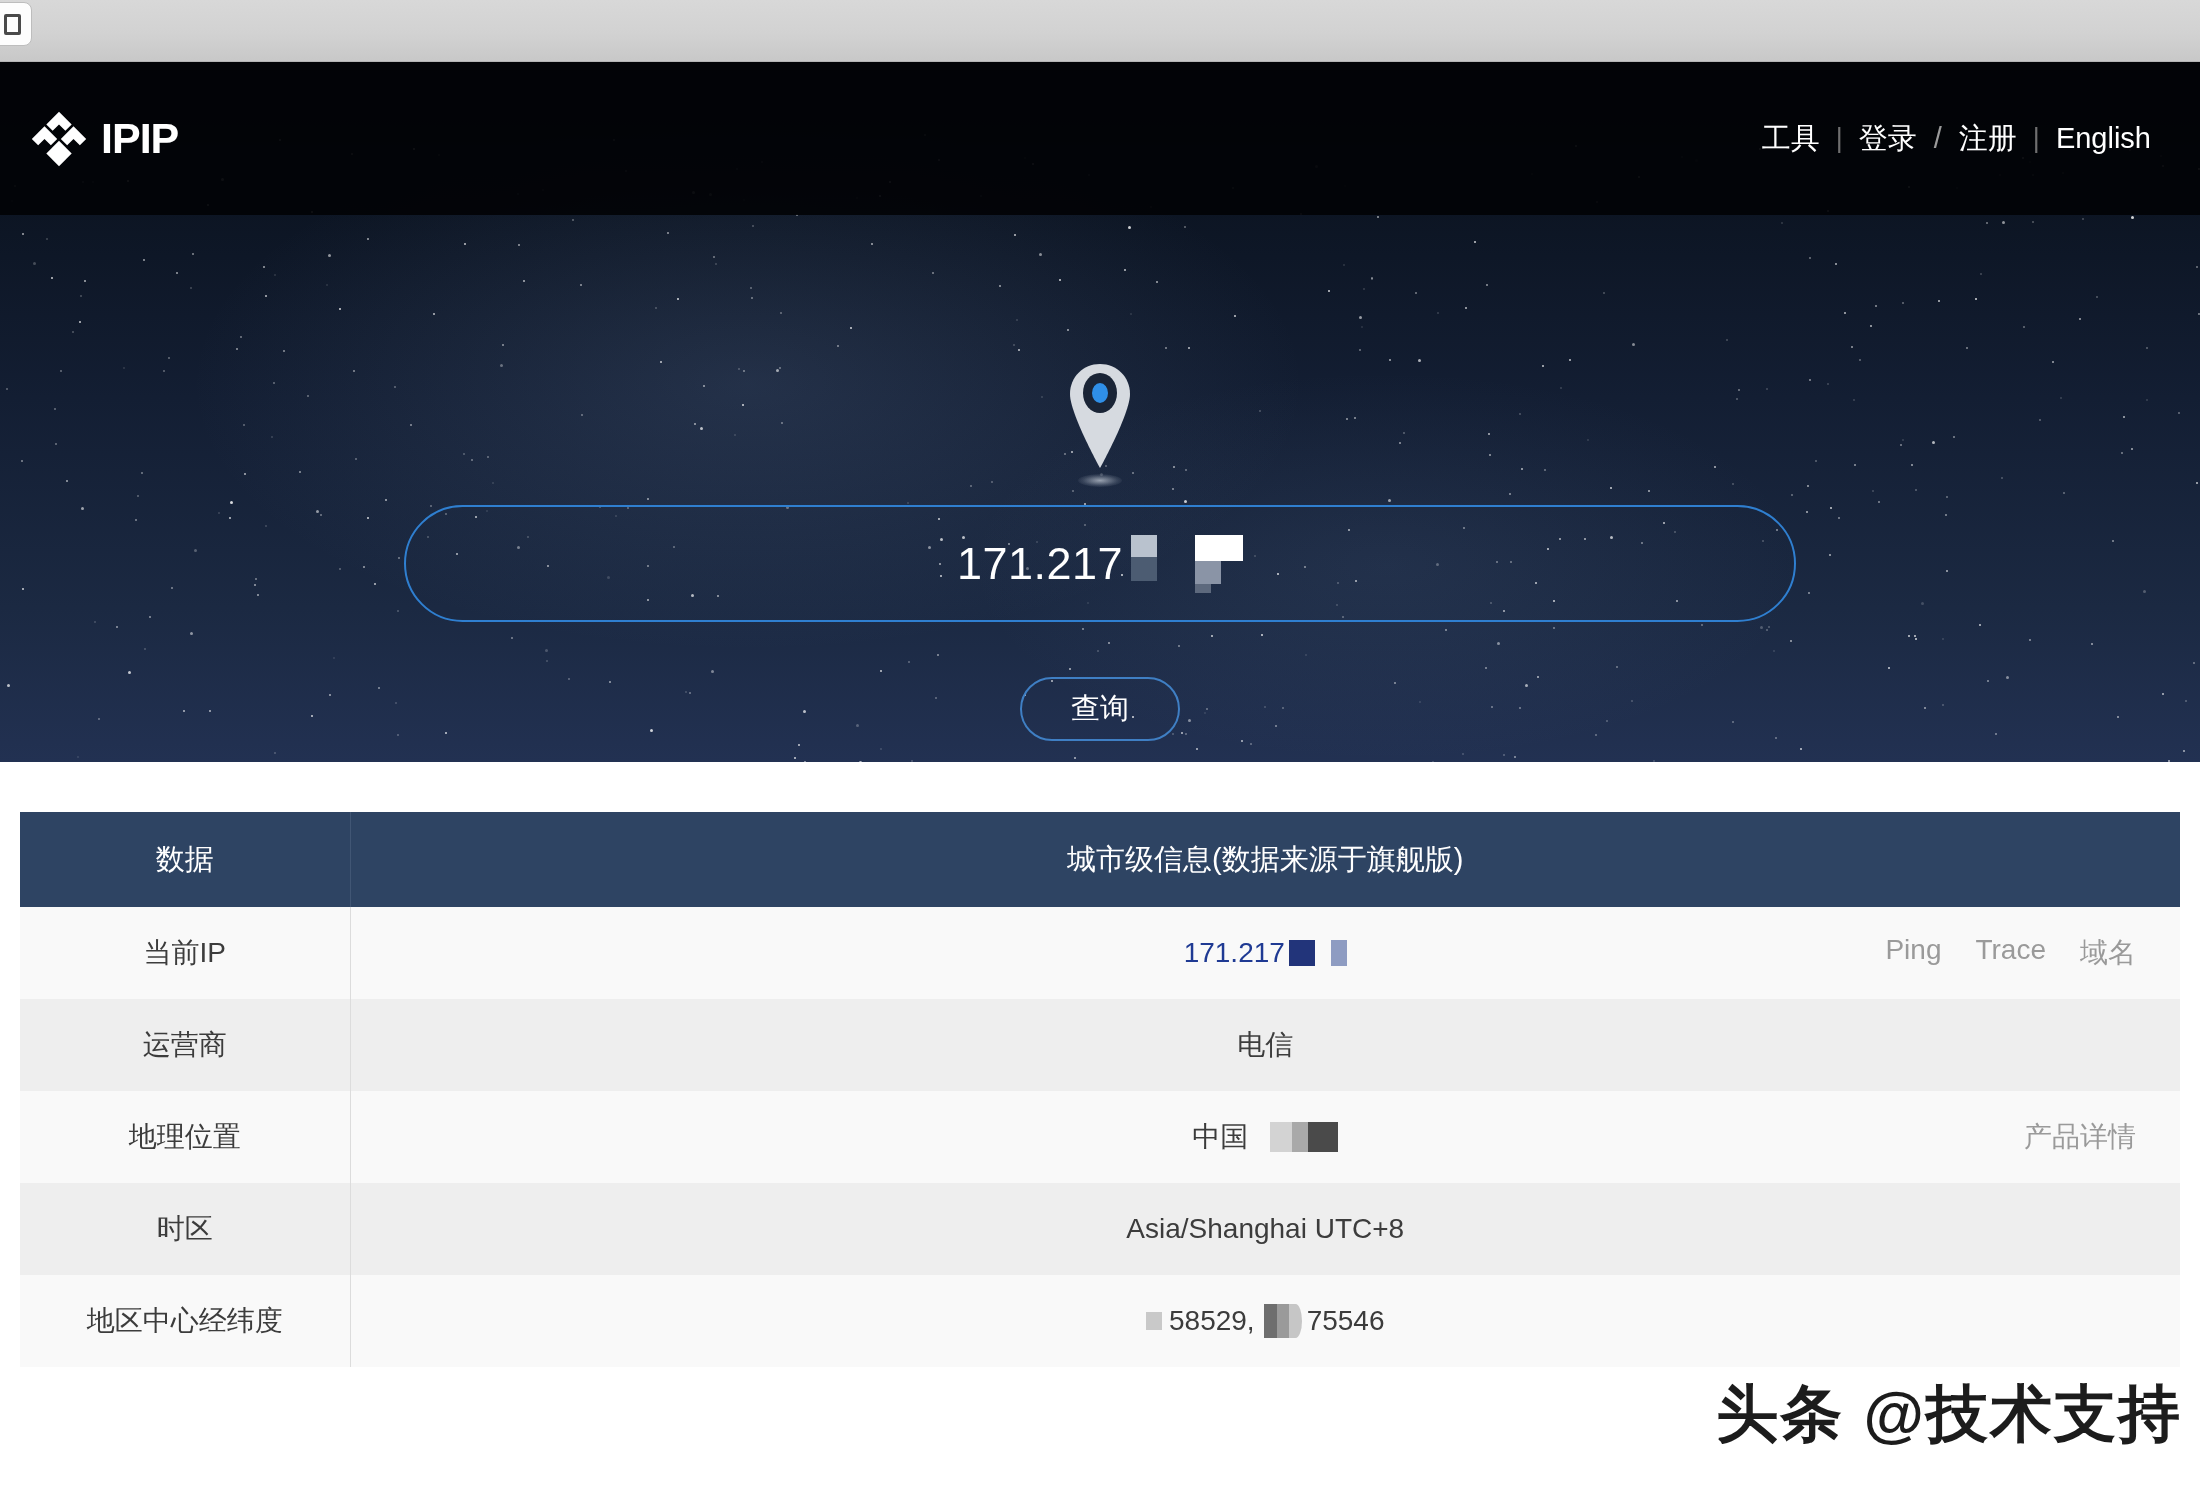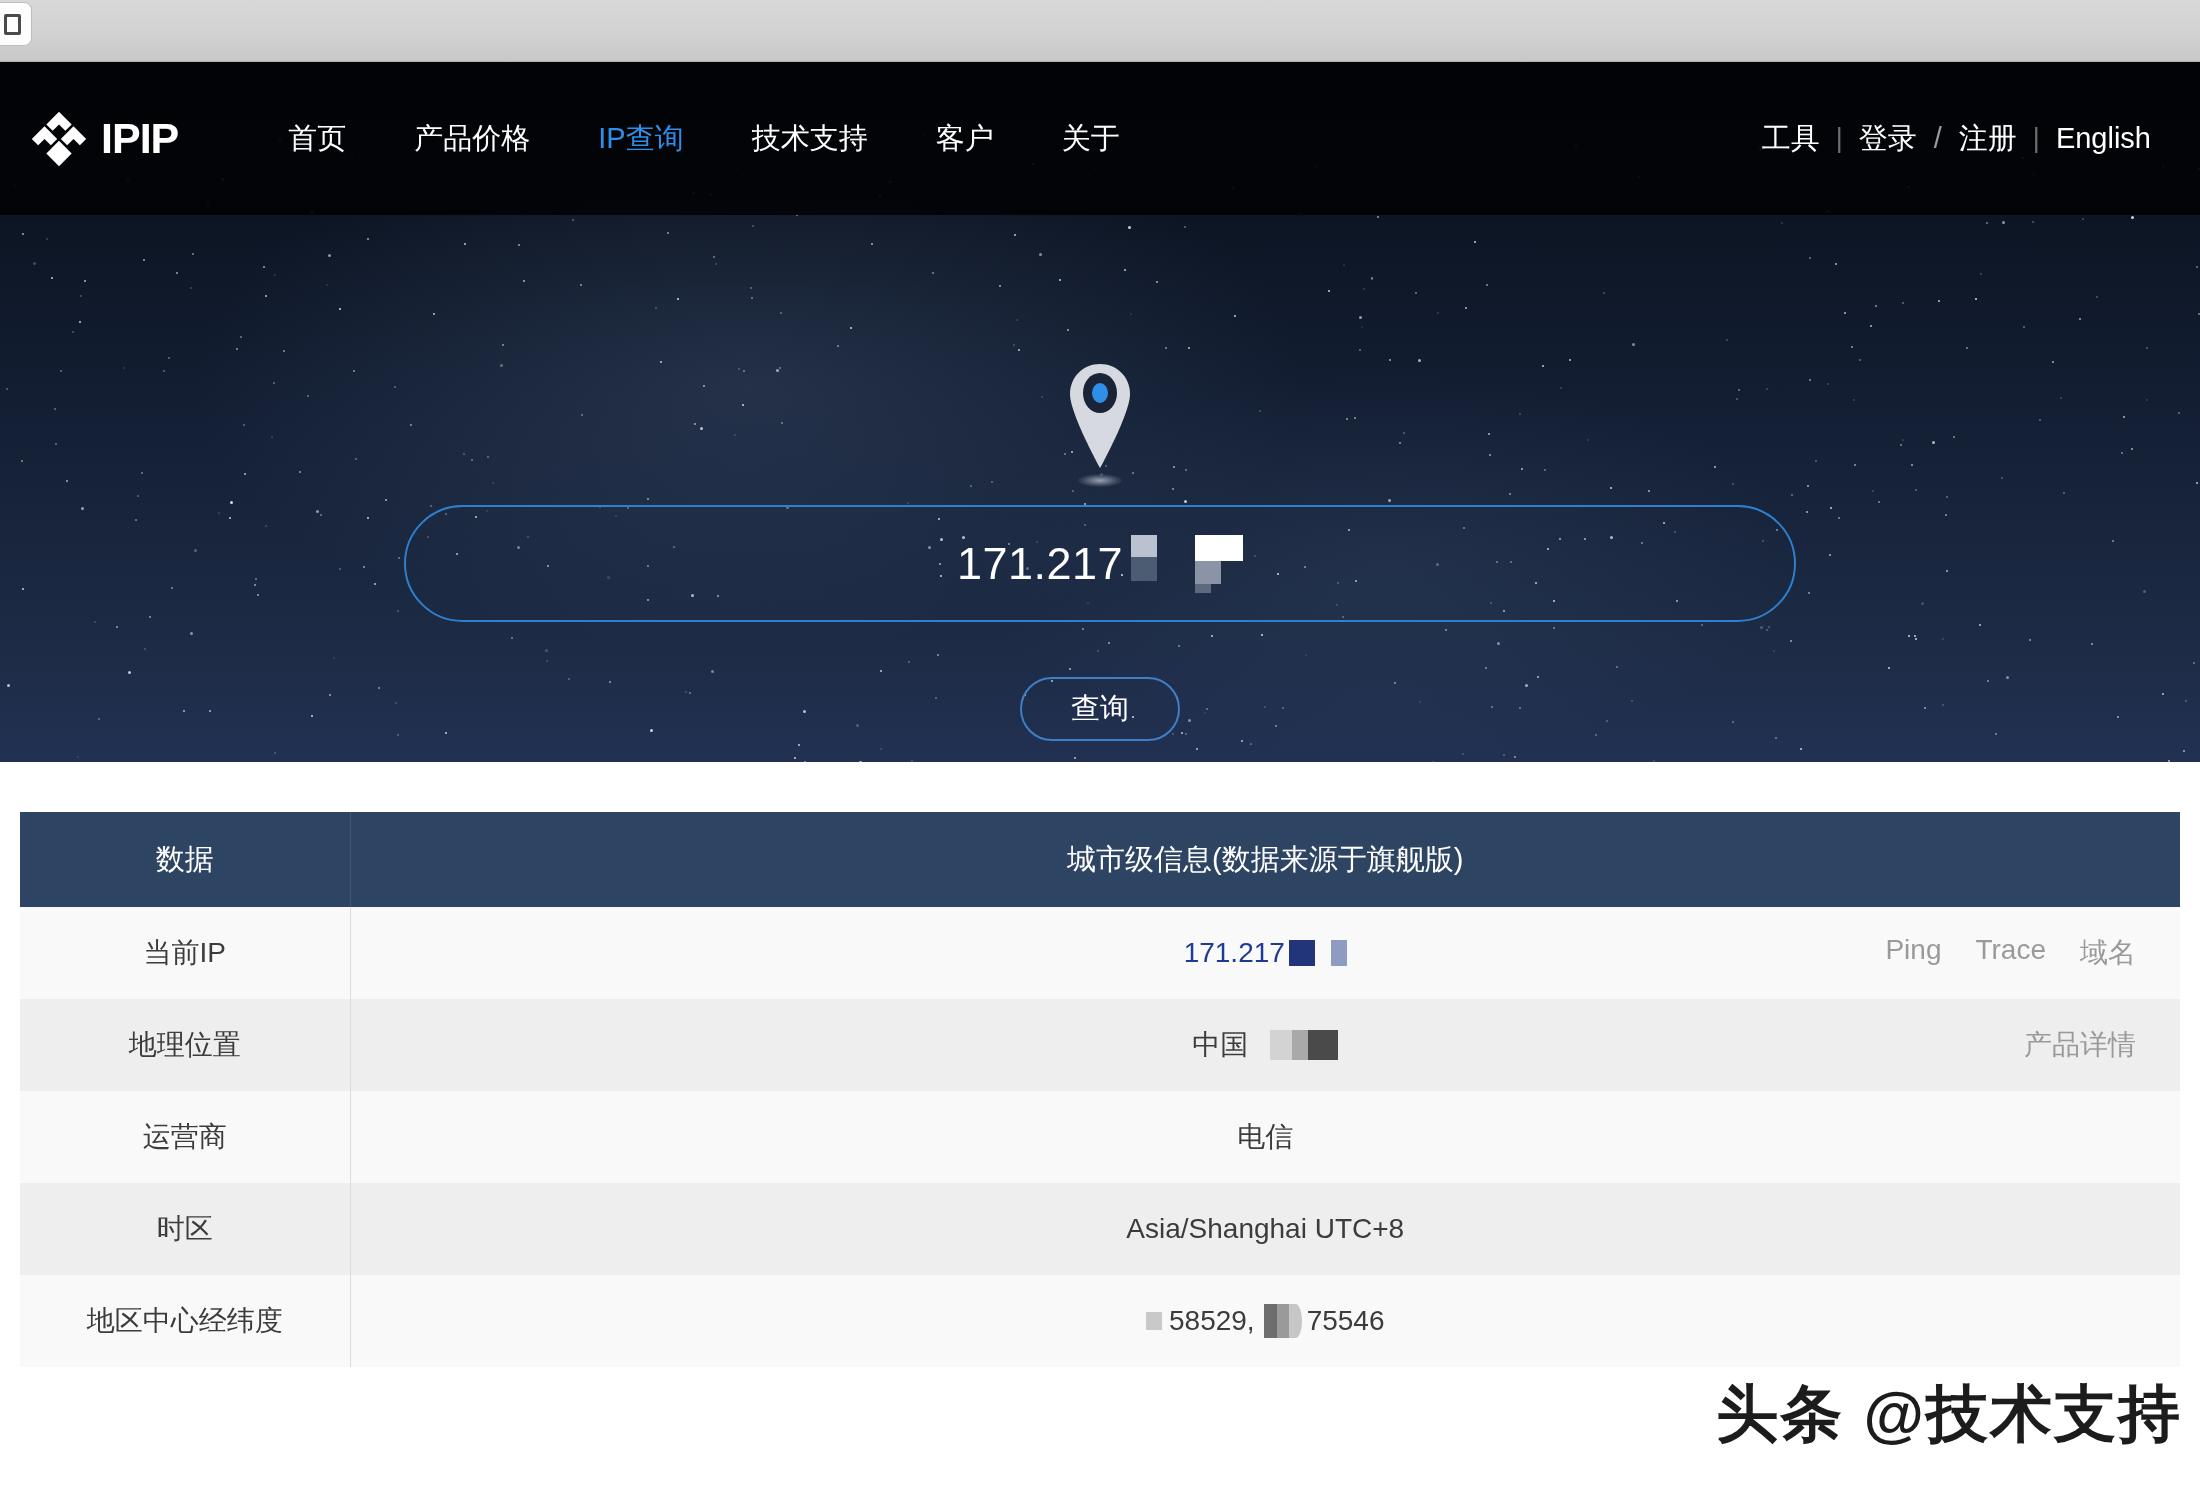--- a/index.html
+++ b/index.html
@@ -856,28 +856,20 @@
     <div class="logo-wrap">
       <svg class="logo-mark" viewBox="0 0 64 64">
         <path d="M32 2 L46 16 L39 23 L32 16 L25 23 L18 16 Z" fill="#ffffff"></path>
         <path d="M16 18 L30 32 L23 39 L16 32 L9 39 L2 32 Z" fill="#ffffff"></path>
         <path d="M48 18 L62 32 L55 39 L48 32 L41 39 L34 32 Z" fill="#ffffff"></path>
         <path d="M32 34 L46 48 L32 62 L18 48 Z" fill="#ffffff"></path>
       </svg>
       <span class="logo-text">IPIP</span>
     </div>
 
-    <nav class="nav-main">
-      <a>首页</a>
-      <a>产品价格</a>
-      <a class="active">IP查询</a>
-      <a>技术支持</a>
-      <a>客户</a>
-      <a>关于</a>
-    </nav>
 
     <div class="nav-right">
       <a>工具</a>
       <span class="sep">|</span>
       <a>登录</a>
       <span class="slash">/</span>
       <a>注册</a>
       <span class="sep">|</span>
       <a>English</a>
     </div>
@@ -938,42 +930,42 @@
           </span>
           <span class="actions">
             <a>Ping</a>
             <a>Trace</a>
             <a>域名</a>
           </span>
         </td>
       </tr>
 
       <tr>
+        <td class="cell-label">运营商</td>
+        <td class="cell-value">电信</td>
+      </tr>
+
+      <tr>
         <td class="cell-label">地理位置</td>
         <td class="cell-value">
           <span class="value-inner">
             <span>中国</span>
             <span class="mm-geo mini-mosaic">
               <span></span>
                 <span></span>
                 <span></span>
             </span>
           </span>
           <span class="actions">
             <a>产品详情</a>
           </span>
         </td>
       </tr>
 
       <tr>
-        <td class="cell-label">运营商</td>
-        <td class="cell-value">电信</td>
-      </tr>
-
-      <tr>
         <td class="cell-label">时区</td>
         <td class="cell-value">Asia/Shanghai UTC+8</td>
       </tr>
 
       <tr>
         <td class="cell-label">地区中心经纬度</td>
         <td class="cell-value">
           <span class="value-inner">
             <span class="mm-lat"></span>
             <span>58529,</span>

